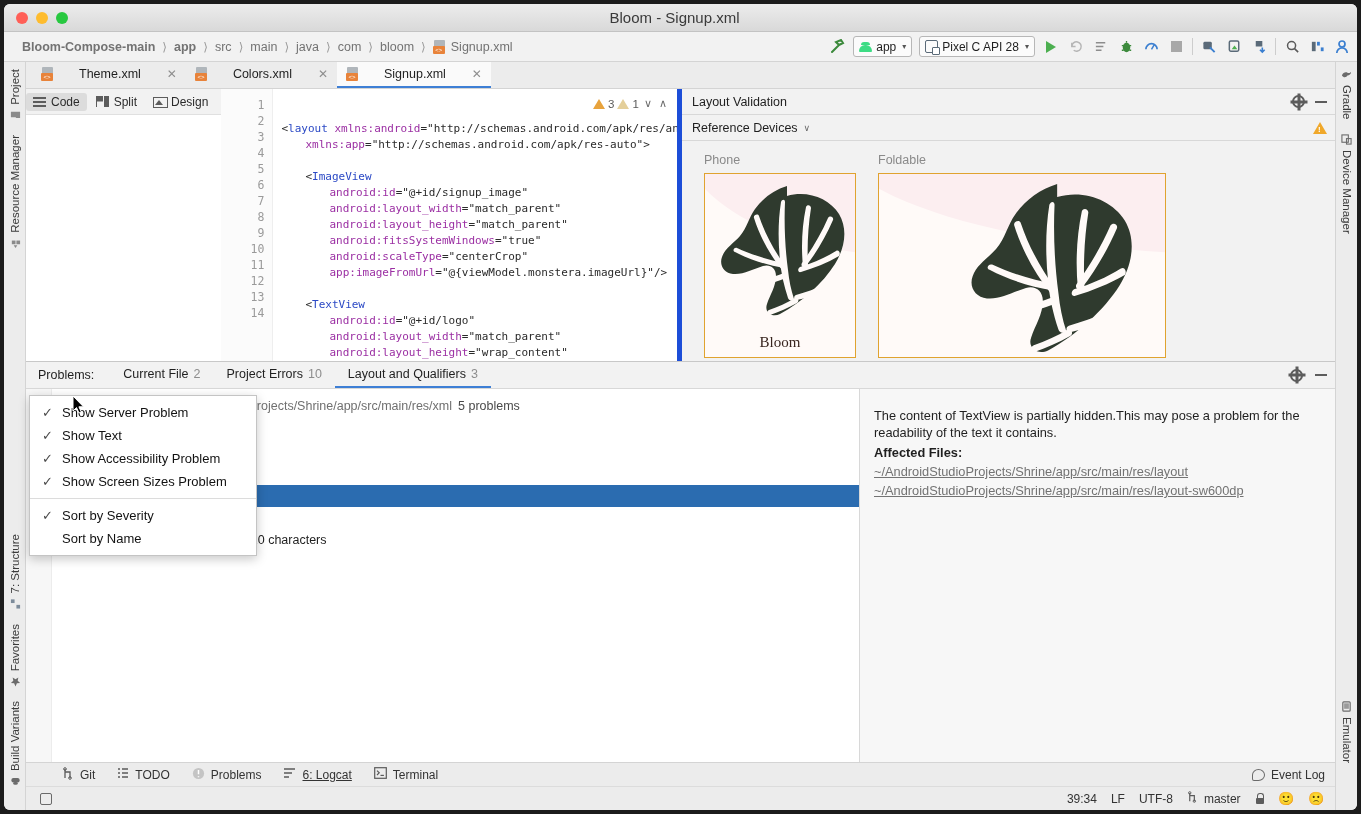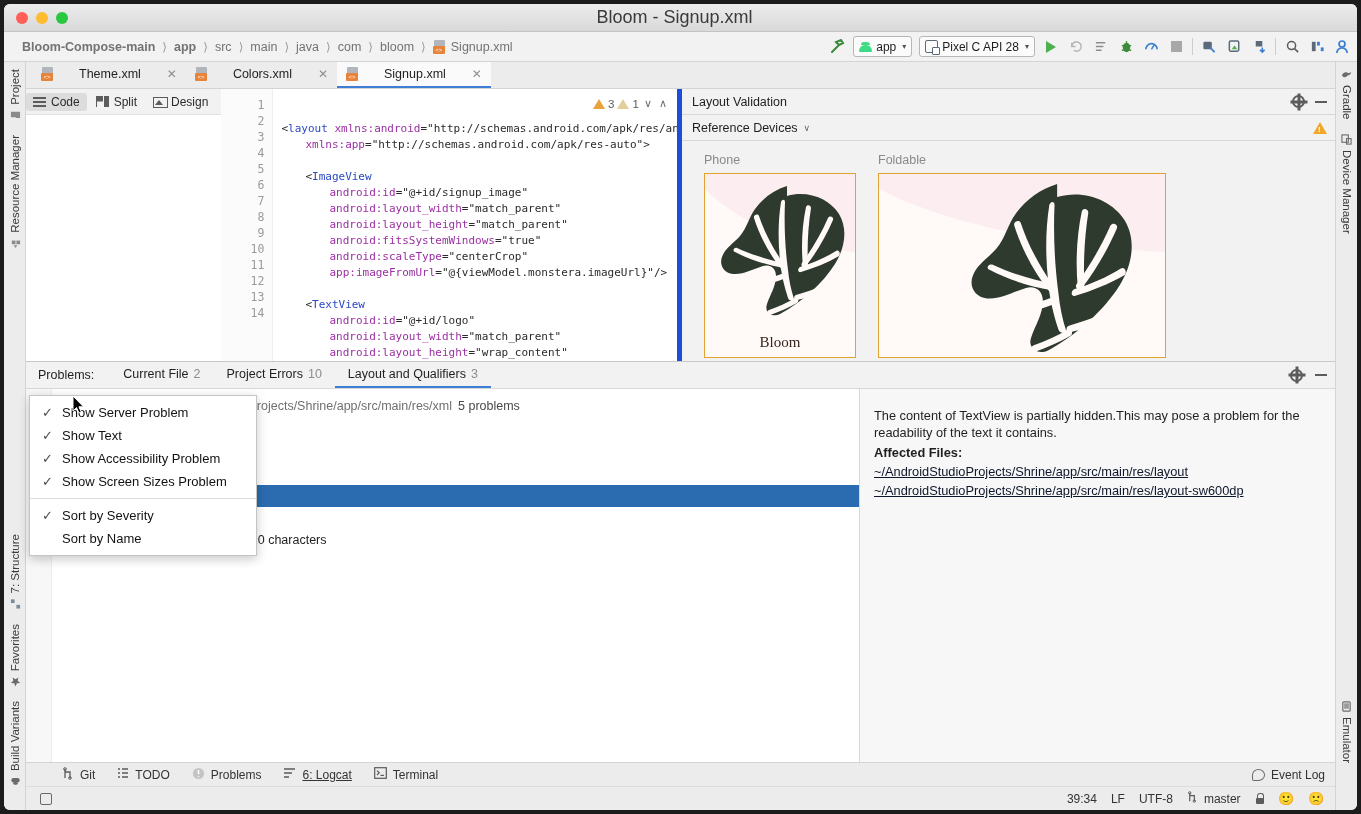--- a/index.html
+++ b/index.html
@@ -26,21 +26,21 @@
     position: relative;
     display: flex; align-items: center;
   }
   .traffic { display: flex; gap: 8px; margin-left: 12px; }
   .dot { width: 12px; height: 12px; border-radius: 50%; }
   .dot.red { background: #ff5f57; }
   .dot.yellow { background: #febc2e; }
   .dot.green { background: #28c840; }
   .win-title {
     position: absolute; left: 0; right: 12px; text-align: center;
-    font-size: 18px; color: #3a3a3a;
+    font-size: 15px; color: #3a3a3a;
   }
 
   
   .navbar {
     height: 30px; flex: 0 0 30px;
     background: #f2f2f2;
     border-bottom: 1px solid #d4d4d4;
     display: flex; align-items: center;
     padding: 0 6px 0 14px;
     font-size: 12.5px;
@@ -311,21 +311,21 @@
   .mi .chk { width: 20px; color: #4a4a4a; font-size: 13px; }
   .mi-sep { height: 1px; background: #dcdcdc; margin: 5px 0; }
   .cursor {
     position: absolute; left: 46px; top: 6px; width: 13px; height: 19px; z-index: 60;
   }
 
   .pb-right { flex: 0 0 475px; background: #f7f7f7; padding: 18px 22px 0 14px; }
   .desc { font-size: 12.8px; color: #1f1f1f; line-height: 17px; }
   .aff-title { font-weight: bold; font-size: 12.8px; color: #1f1f1f; margin-top: 4px; }
   .aff-link {
-    display: block; font-size: 12.8px; color: #0f172a;
+    display: block; font-size: 12.8px; color: #737373;
     text-decoration: underline; margin-top: 4px;
   }
 
   
   .botbar {
     height: 24px; flex: 0 0 24px; background: #ececec;
     border-top: 1px solid #d4d4d4; display: flex; align-items: center;
     padding-left: 36px; gap: 22px; font-size: 12px; color: #333;
   }
   .bb-item { display: flex; align-items: center; gap: 6px; }

